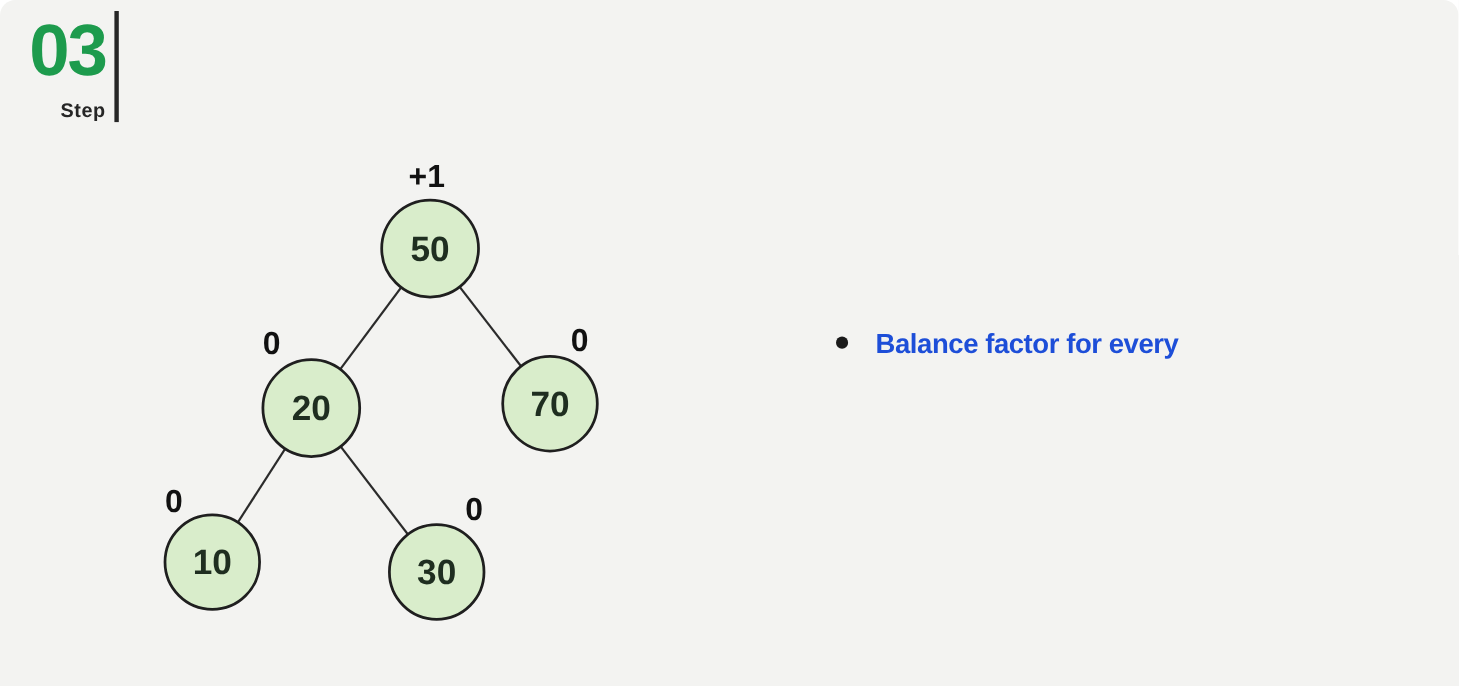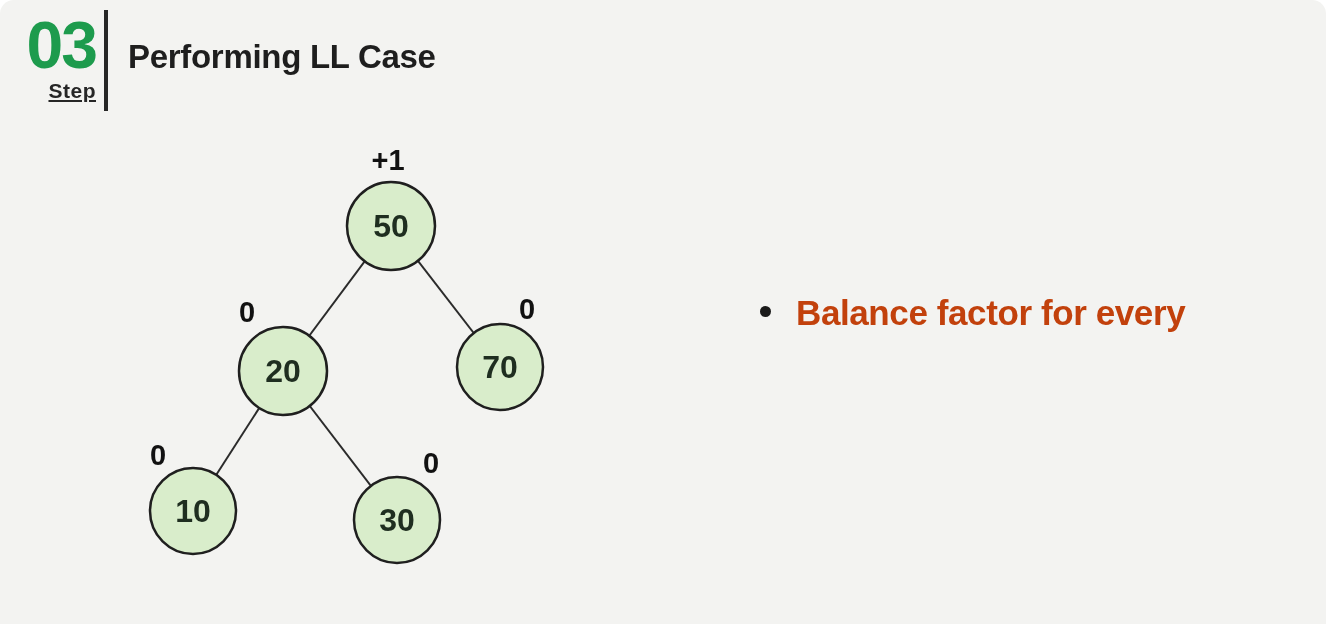--- a/index.html
+++ b/index.html
@@ -25,26 +25,25 @@
     text-align: right;
   }
   .step-number {
     font-size: 66px;
     line-height: 66px;
     font-weight: 800;
     letter-spacing: -2px;
     color: #1d9b4d;
   }
   .step-label {
-    margin-top: 1px;
-    font-size: 21px;
+    margin-top: 12px;
+    font-size: 18px;
     font-weight: 700;
     color: #262626;
     letter-spacing: 0.5px;
-    text-decoration: underline;
   }
   .header-divider {
     position: absolute;
     left: 104px;
     top: 10px;
     width: 4px;
     height: 101px;
     background: #262626;
   }
   .slide-title {
@@ -102,39 +101,38 @@
   .bullet-dot {
     flex: 0 0 auto;
     width: 11px;
     height: 11px;
     border-radius: 50%;
     background: #1a1a1a;
     margin-top: 17px;
     margin-right: 25px;
   }
   .bullet-text {
-    font-size: 35px;
+    font-size: 25px;
     line-height: 48px;
     font-weight: 600;
-    color: #c2410c;
+    color: #1d4ed8;
     letter-spacing: -0.4px;
   }
   .bullet-line { display: block; }
 </style>
 </head>
 <body>
 
 <div class="slide">
 
   <div class="step-block">
     <div class="step-number">03</div>
     <div class="step-label">Step</div>
   </div>
   <div class="header-divider"></div>
-  <h1 class="slide-title">Performing LL Case</h1>
 
   <svg class="tree-svg" viewBox="0 0 1326 624">
 
     <line x1="391" y1="226" x2="283" y2="371"></line>
     <line x1="391" y1="226" x2="500" y2="367"></line>
     <line x1="283" y1="371" x2="193" y2="511"></line>
     <line x1="283" y1="371" x2="397" y2="520"></line>
 
     <g>
       <circle cx="391" cy="226" r="44"></circle>

